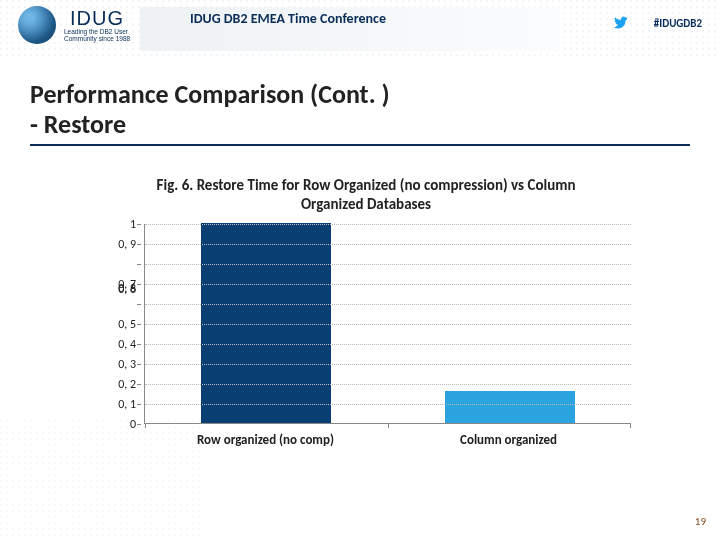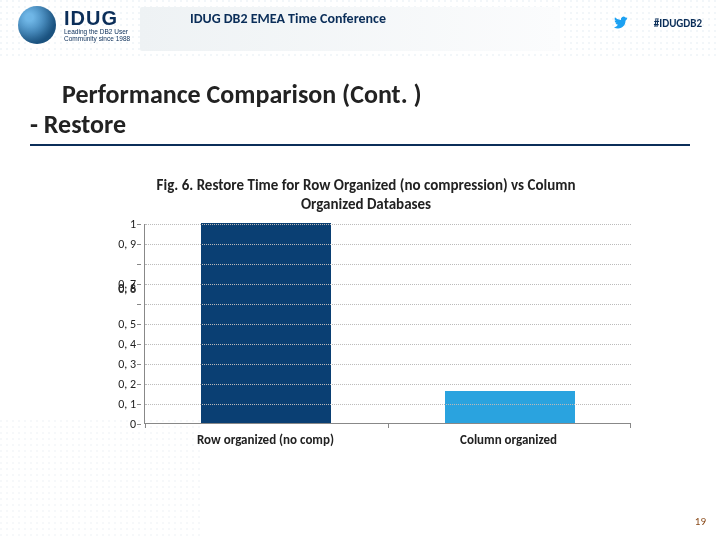--- a/index.html
+++ b/index.html
@@ -18,33 +18,33 @@
     background: linear-gradient(90deg, #eef2f4 0%, #fbfcfd 100%);
     border-radius: 2px;
   }
   .logo-wrap { position: absolute; left: 18px; top: 6px; display: flex; align-items: center; gap: 8px; }
   .logo-globe {
     width: 38px; height: 38px; border-radius: 50%;
     background: radial-gradient(circle at 30% 30%, #6fb6e6 10%, #1f5f93 70%);
     box-shadow: inset -6px -6px 10px rgba(0,0,0,.15);
   }
   .logo-text { font-family: Arial, sans-serif; }
-  .logo-main { font-size: 20px; font-weight: 700; letter-spacing: 1px; color: #0b2e59; line-height: 1; }
+  .logo-main { font-size: 20px; font-weight: 400; letter-spacing: 1px; color: #0b2e59; line-height: 1; text-align: center; }
   .logo-sub { font-size: 6.5px; color: #0b2e59; line-height: 1.1; }
   .conf-title-wrap { position: absolute; left: 190px; top: 10px; }
   .conf-title { font-size: 14px; font-weight: 700; color: #0b2e59; }
   .conf-sub { font-size: 10px; font-weight: 700; color: #d58a11; margin-top: 2px; }
   .conf-sub .sep { color: #0b2e59; margin: 0 4px; }
   .hashtag-wrap { position: absolute; right: 18px; top: 16px; display: flex; align-items: center; gap: 6px; }
   .bird { width: 18px; height: 14px; fill: #1da1f2; }
   .hashtag { font-size: 11px; font-weight: 700; color: #0b2e59; margin-left: 18px; }
 
   
   .title-block { position: absolute; left: 30px; top: 80px; width: 660px; }
-  .title-line1 { font-size: 26px; font-weight: 700; color: #222; line-height: 1.15; margin-left: 32px; }
+  .title-line1 { font-size: 26px; font-weight: 700; color: #222; line-height: 1.15; }
   .title-line2 { font-size: 26px; font-weight: 700; color: #222; line-height: 1.15; }
   .title-rule { margin-top: 4px; border: none; border-top: 2px solid #0b2e59; width: 660px; }
 
   
   .chart-wrap { position: absolute; left: 96px; top: 176px; width: 540px; }
   .chart-title { font-size: 15px; font-weight: 700; text-align: center; line-height: 1.25; padding: 0 30px 10px; }
   .plot {
     position: relative; width: 540px; height: 210px;
   }
   .y-axis {

